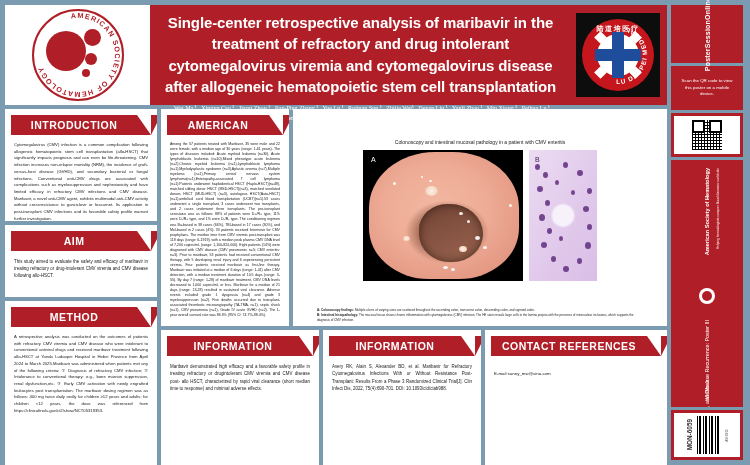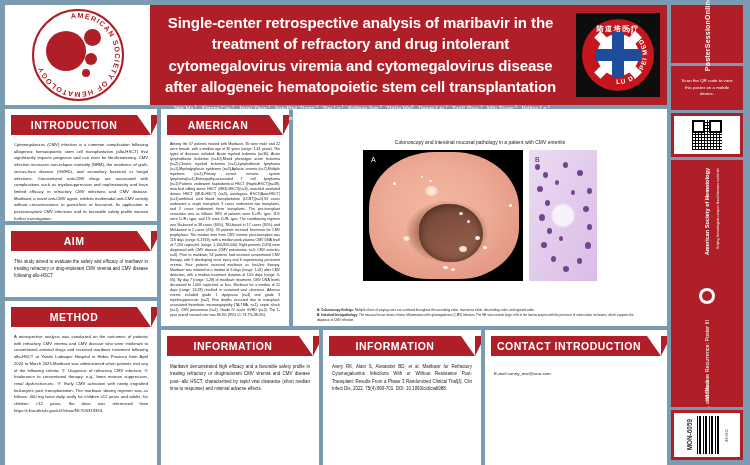--- a/index.html
+++ b/index.html
@@ -529,21 +529,21 @@
             <div class="panel-title-wrap">
               <div class="panel-title">INFORMATION</div>
               <div class="flag-tail"></div>
             </div>
             <div class="panel-body">Avery RK, Alain S, Alexander BD, et al. Maribavir for Refractory Cytomegalovirus Infections With or Without Resistance Post-Transplant: Results From a Phase 3 Randomized Clinical Trial[J]. Clin Infect Dis, 2022, 75(4):690-701. DOI: 10.1093/cid/ciab988.</div>
           </div>
 
           <div class="right-stack">
             <div class="panel contact-panel">
               <div class="panel-title-wrap">
-                <div class="panel-title">CONTACT INTRODUCTION</div>
+                <div class="panel-title">CONTACT REFERENCES</div>
                 <div class="flag-tail"></div>
               </div>
               <div class="panel-body">E-mail:sunny_mw@sina.com</div>
             </div>
           </div>
 
         </div>
 
       </div>
     </div>

